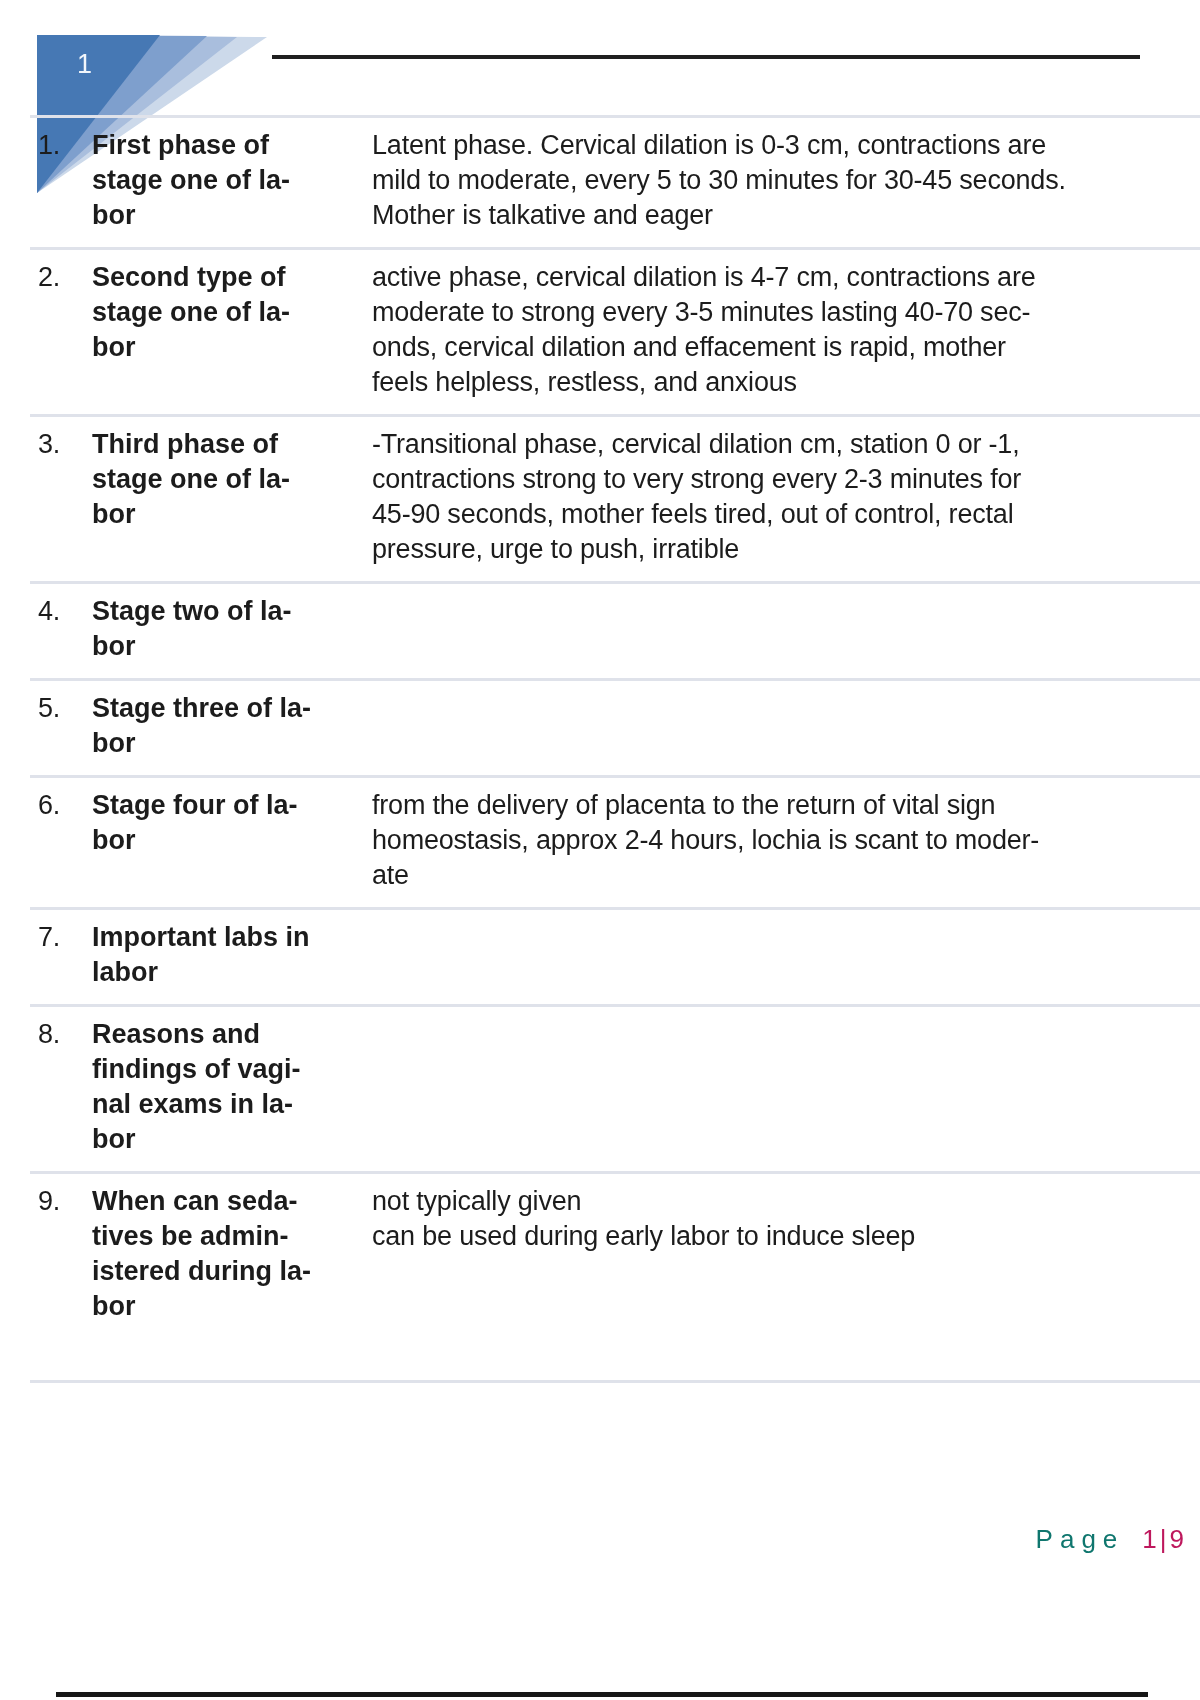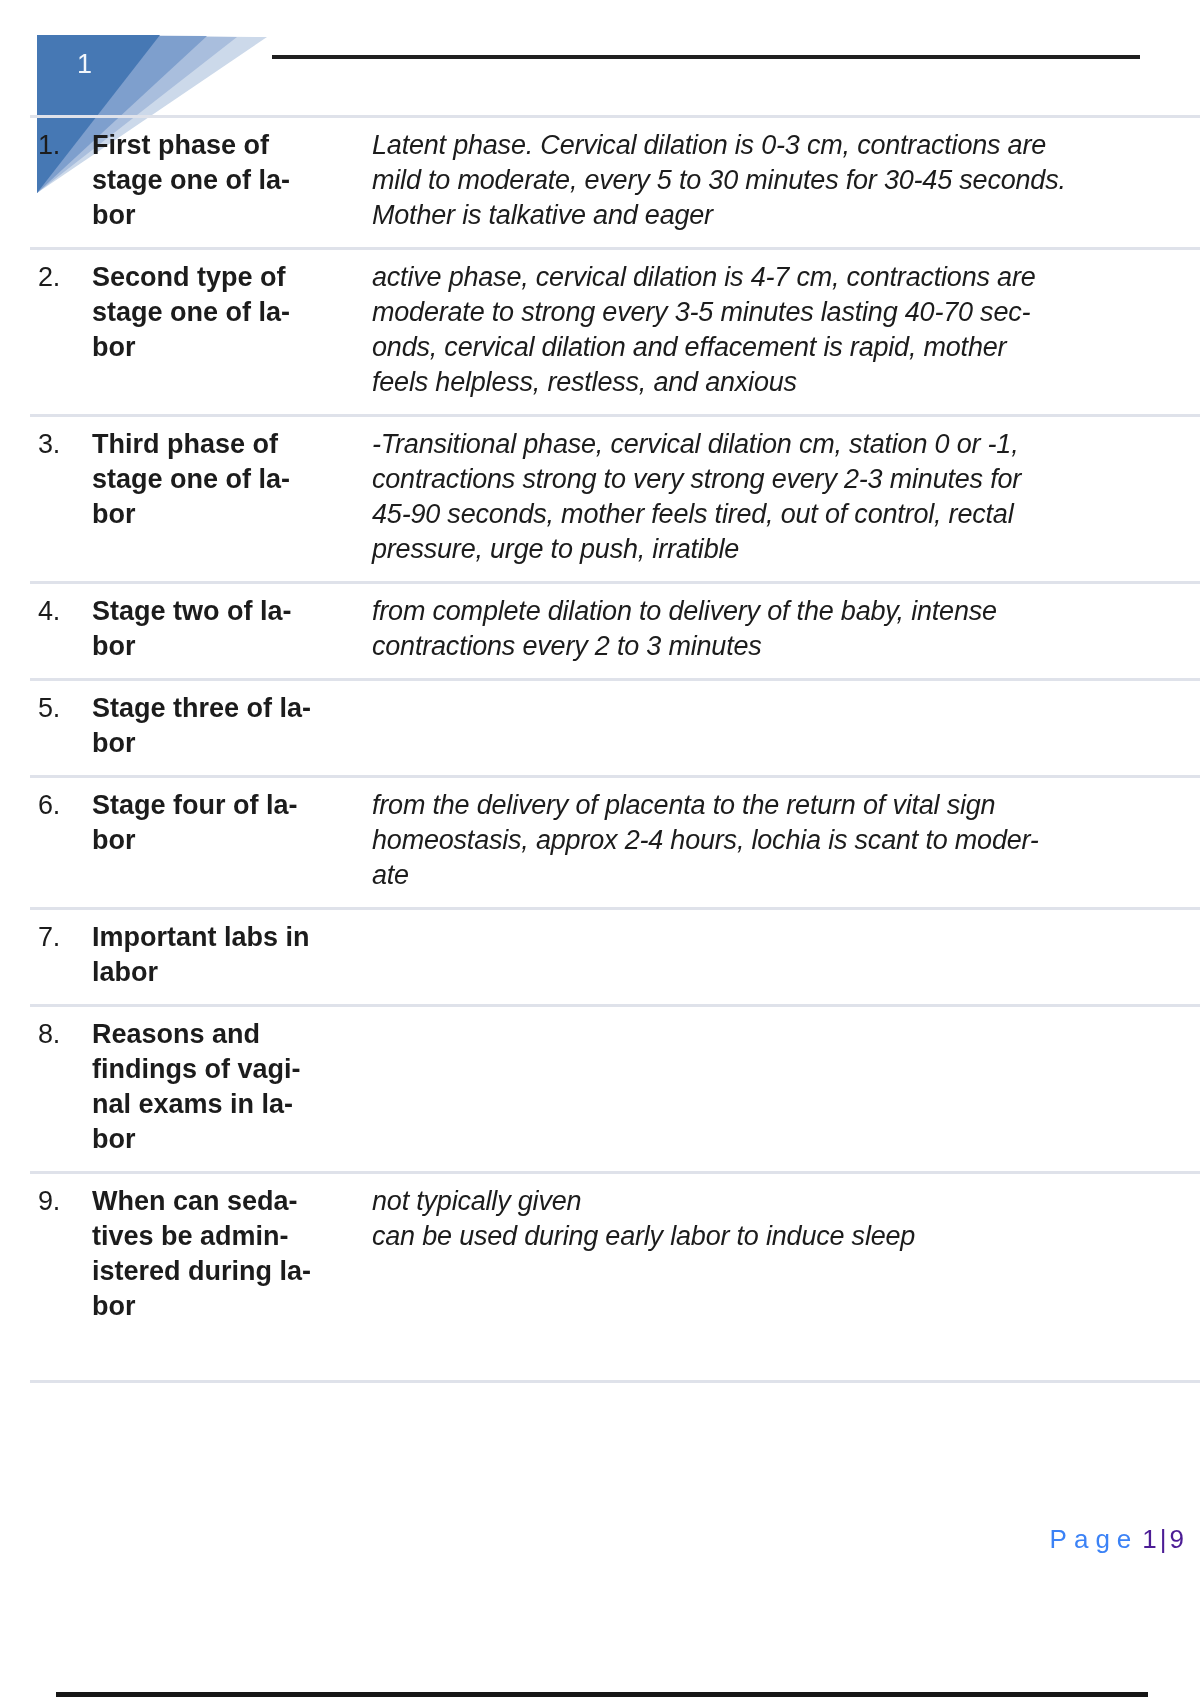--- a/index.html
+++ b/index.html
@@ -40,31 +40,31 @@
     padding:10px 0 14px 0;
   }
   .row.last{padding-bottom:56px;}
   .cell{
     font-size:27px;line-height:35px;
     white-space:pre-line;
     letter-spacing:-0.2px;
   }
   .num{padding-left:8px;}
   .term{font-weight:bold;letter-spacing:0;}
-  .desc{padding-right:88px;font-style:italic;}
+  .desc{padding-right:88px;}
   
   .footer{
     position:absolute;top:1524px;right:13px;z-index:1;
     font-size:26px;
   }
   .footer .page-label{
-    color:#3b82f6;letter-spacing:7px;margin-right:4px;
+    color:#0f766e;letter-spacing:7px;margin-right:18px;
   }
   .footer .page-number{
-    color:#4c1d95;letter-spacing:3px;
+    color:#be185d;letter-spacing:3px;
   }
 </style>
 </head>
 <body>
 
 <div class="page">
 
   <svg class="corner-art" viewBox="0 0 230 158" preserveAspectRatio="none">
     <polygon points="0,0 230,2 0,158" fill="#ccd9ea"></polygon>
     <polygon points="0,0 200,2 0,158" fill="#a9bedd"></polygon>
@@ -106,22 +106,20 @@
       <div class="cell desc">-Transitional phase, cervical dilation cm, station 0 or -1,
 contractions strong to very strong every 2-3 minutes for
 45-90 seconds, mother feels tired, out of control, rectal
 pressure, urge to push, irratible</div>
     </div>
 
     <div class="row">
       <div class="cell num">4.</div>
       <div class="cell term">Stage two of la-
 bor</div>
-      <div class="cell desc">from complete dilation to delivery of the baby, intense
-contractions every 2 to 3 minutes</div>
     </div>
 
     <div class="row">
       <div class="cell num">5.</div>
       <div class="cell term">Stage three of la-
 bor</div>
     </div>
 
     <div class="row">
       <div class="cell num">6.</div>

